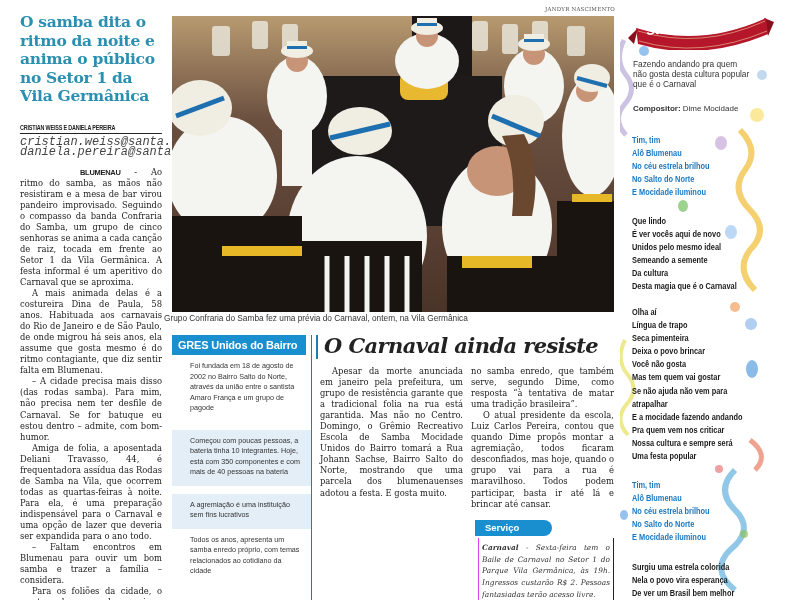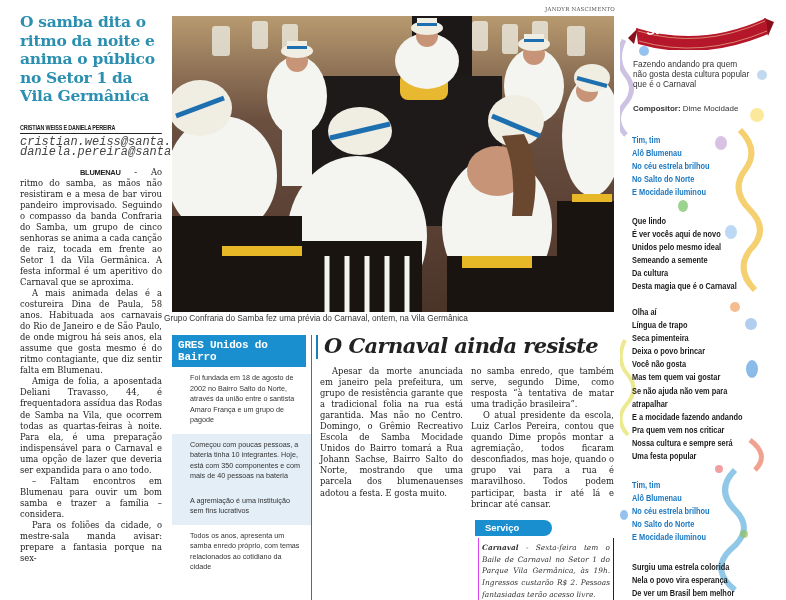--- a/index.html
+++ b/index.html
@@ -17,23 +17,23 @@
   #left-body { margin-top: 10px; }
   .dateline { font-family: "Liberation Sans", sans-serif; font-weight: bold; font-size: 7.5px; letter-spacing: -0.3px; margin-left: 48px; }
 
   
   #photo-credit { position: absolute; left: 430px; top: 6px; width: 185px; text-align: right; font-size: 5.5px; color: #555; letter-spacing: 0.2px; }
   #photo { position: absolute; left: 172px; top: 16px; width: 442px; height: 296px; overflow: hidden; background: #3a2a20; }
   #caption { position: absolute; left: 164px; top: 313px; width: 442px; font-family: "Liberation Sans", sans-serif; font-size: 8.3px; color: #333; }
 
   
   #gres-box { position: absolute; left: 172px; top: 335px; width: 140px; height: 265px; border-right: 1px solid #1a7fb8; overflow: hidden; }
-  #gres-title { background: #1a8fd0; color: #fff; font-family: Liberation Mono, monospace; font-weight: bold; font-size: 11px; padding: 4px 6px; width: 134px; letter-spacing: -0.2px; }
+  #gres-title { background: #1a8fd0; color: #fff; font-family: Liberation Sans, sans-serif; font-weight: bold; font-size: 11px; padding: 4px 6px; width: 134px; letter-spacing: -0.2px; }
   .gres-item { font-family: "Liberation Sans", sans-serif; font-size: 7.2px; line-height: 10.5px; color: #333; padding: 6px 8px 8px 18px; }
-  .gres-item.shaded { background: #e3eef7; }
+  .gres-item.shaded { background: #e3eef7; margin-top: 8px; }
   .gres-item.white { background: #fff; }
 
   
   #divider-mid { position: absolute; left: 316px; top: 335px; width: 2px; height: 24px; background: #1a7fb8; }
 
   
   #article2-title { position: absolute; left: 324px; top: 333px; font-family: "DejaVu Serif", serif; font-style: italic; font-size: 21px; color: #222; letter-spacing: -0.6px; }
   #article2-col1 { position: absolute; left: 320px; top: 366px; width: 143px; }
   #article2-col2 { position: absolute; left: 471px; top: 366px; width: 143px; }
   #servico-tab { position: absolute; left: 475px; top: 520px; width: 77px; height: 16px; background: #1a8fd0; border-radius: 0 8px 8px 0; color: #fff; font-family: "Liberation Sans", sans-serif; font-weight: bold; font-size: 9.5px; padding: 2px 10px; }
@@ -58,20 +58,21 @@
 <div id="left-col">
   <h1 id="headline">O samba dita o ritmo da noite e anima o público no Setor 1 da Vila Germânica</h1>
   <div id="byline">CRISTIAN WEISS E DANIELA PEREIRA</div>
   <div id="emails">
     <div class="email">cristian.weiss@santa.com.br</div>
     <div class="email">daniela.pereira@santa.com.br</div>
   </div>
   <div id="left-body" class="body-text">
     <p><span class="dateline">BLUMENAU</span><span> - Ao ritmo do samba, as mãos não resistiram e a mesa de bar virou pandeiro improvisado. Seguindo o compasso da banda Confraria do Samba, um grupo de cinco senhoras se anima a cada canção de raiz, tocada em frente ao Setor 1 da Vila Germânica. A festa informal é um aperitivo do Carnaval que se aproxima.</span></p>
     <p>A mais animada delas é a costureira Dina de Paula, 58 anos. Habituada aos carnavais do Rio de Janeiro e de São Paulo, de onde migrou há seis anos, ela assume que gosta mesmo é do ritmo contagiante, que diz sentir falta em Blumenau.</p>
+    <p>– A cidade precisa mais disso (das rodas samba). Para mim, não precisa nem ter desfile de Carnaval. Se for batuque eu estou dentro – admite, com bom-humor.</p>
     <p>Amiga de folia, a aposentada Deliani Travasso, 44, é frequentadora assídua das Rodas de Samba na Vila, que ocorrem todas as quartas-feiras à noite. Para ela, é uma preparação indispensável para o Carnaval e uma opção de lazer que deveria ser expandida para o ano todo.</p>
     <p>– Faltam encontros em Blumenau para ouvir um bom samba e trazer a família – considera.</p>
     <p>Para os foliões da cidade, o mestre-sala manda avisar: prepare a fantasia porque na sex-</p>
   </div>
 </div>
 
 <div id="photo-credit">JANDYR NASCIMENTO</div>
 <div id="photo">
   <svg width="442" height="296" viewBox="0 0 442 296">
     <defs>

